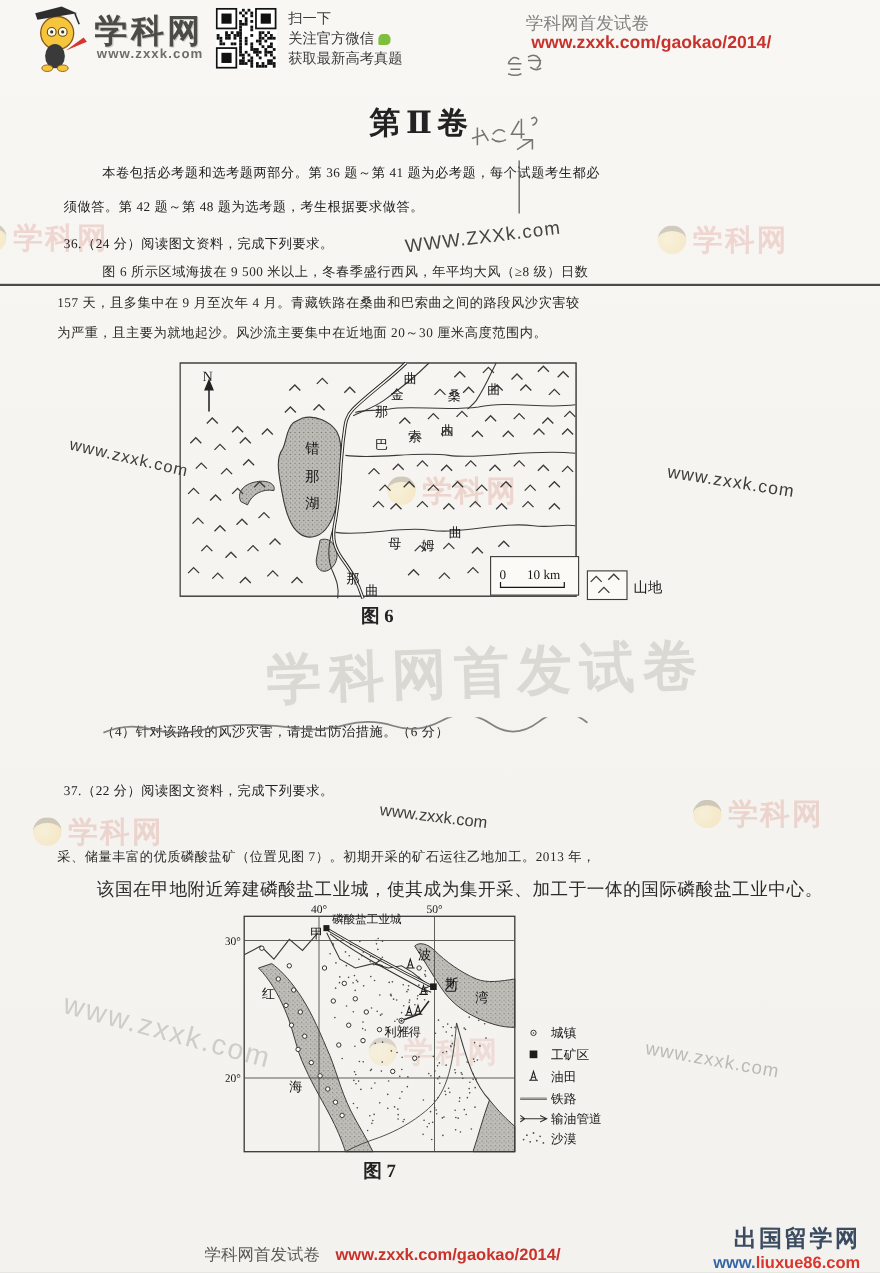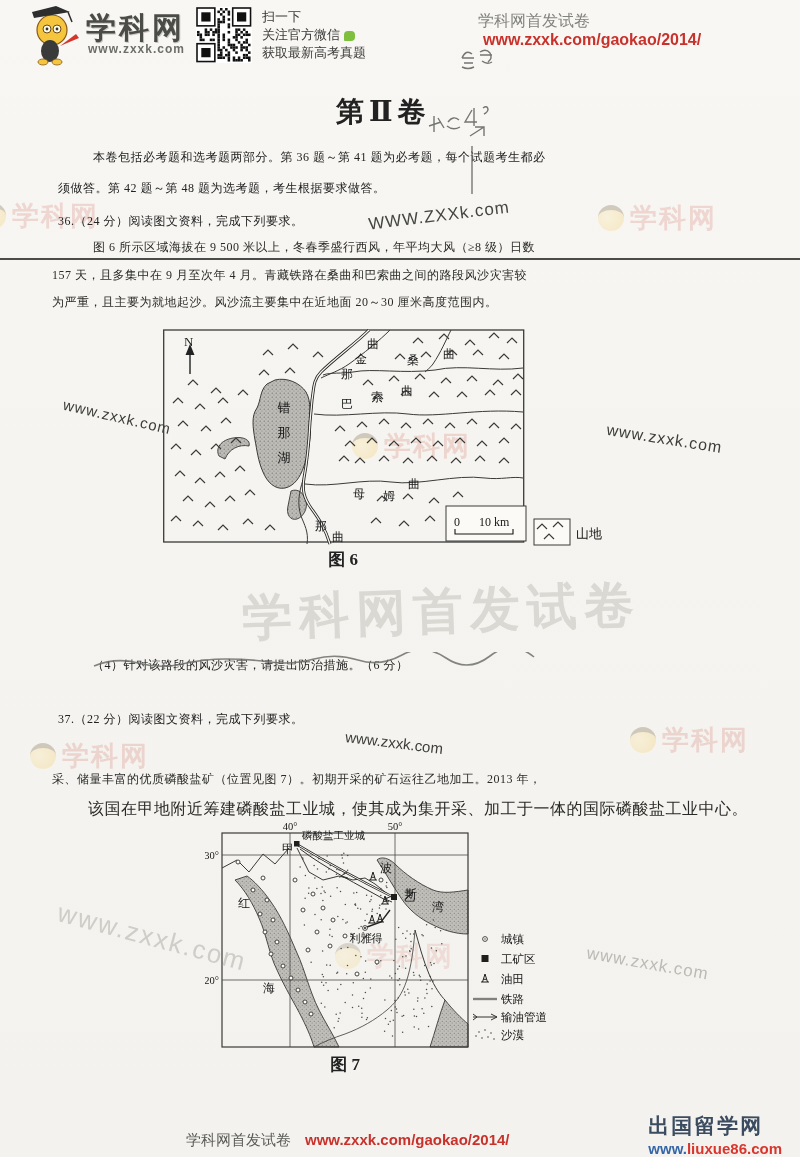--- a/index.html
+++ b/index.html
@@ -752,21 +752,21 @@
         <text x="296" y="219">沙漠</text>
       </g>
     </g>
   </svg>
   <div class="abs figcap" style="left:222px;top:1053px;width:246px;z-index:2">图 7</div>
 
 
   <div class="abs" style="left:186px;top:1131px;z-index:2">
     <span class="bb-gray">学科网首发试卷</span><span class="bb-red">www.zxxk.com/gaokao/2014/</span>
   </div>
-  <div class="abs" style="right:18px;top:1112px;z-index:2;">
+  <div class="abs" style="right:18px;top:1112px;z-index:2;text-align:right;">
     <div class="lx-name">出国留学网</div>
     <div class="lx-url"><span class="b">www.</span><span class="r">liuxue86.com</span></div>
   </div>
 
   <div class="wm-diag" style="left:368px;top:206px;font-size:17px;color:#454542;transform:rotate(-7deg);letter-spacing:1px;">WWW.ZXXk.com</div>
   <div class="wm-diag" style="left:62px;top:408px;font-size:15px;color:#3d3d3a;transform:rotate(13deg);letter-spacing:1px;">www.zxxk.com</div>
   <div class="wm-diag" style="left:606px;top:430px;font-size:16px;color:#3d3d3a;transform:rotate(9deg);letter-spacing:1px;">www.zxxk.com</div>
   <div class="wm-diag" style="left:345px;top:734px;font-size:15px;color:#3d3d3a;transform:rotate(7deg);">www.zxxk.com</div>
   <div class="wm-diag" style="left:55px;top:922px;font-size:26px;color:#cfcdc7;transform:rotate(15deg);letter-spacing:2px;">www.zxxk.com</div>
   <div class="wm-diag" style="left:586px;top:954px;font-size:17px;color:#bcbab4;transform:rotate(10deg);letter-spacing:1px;">www.zxxk.com</div>

